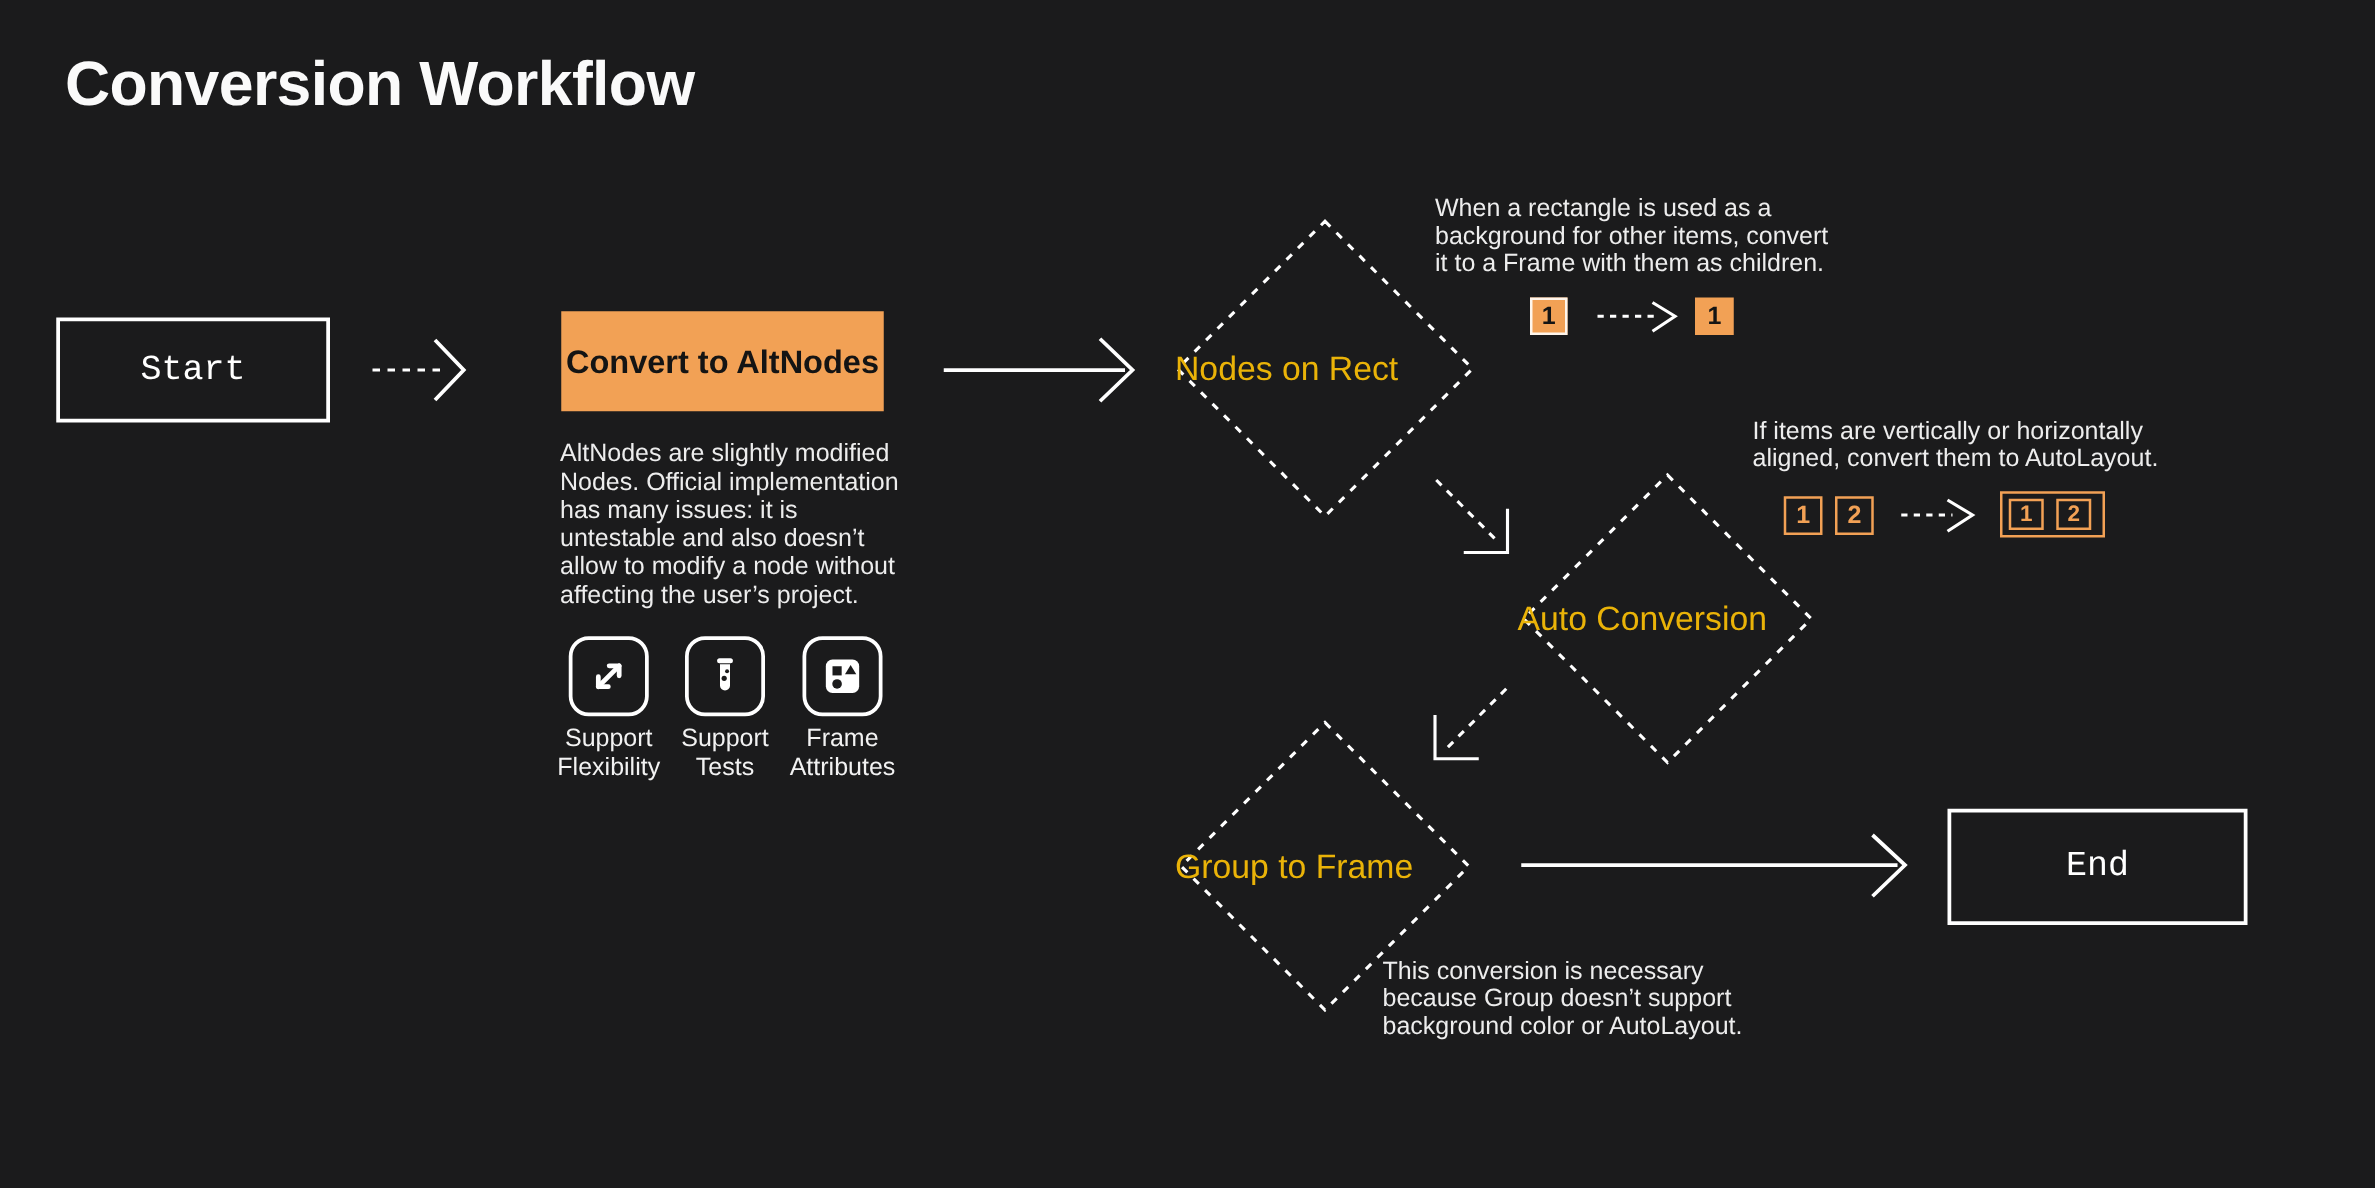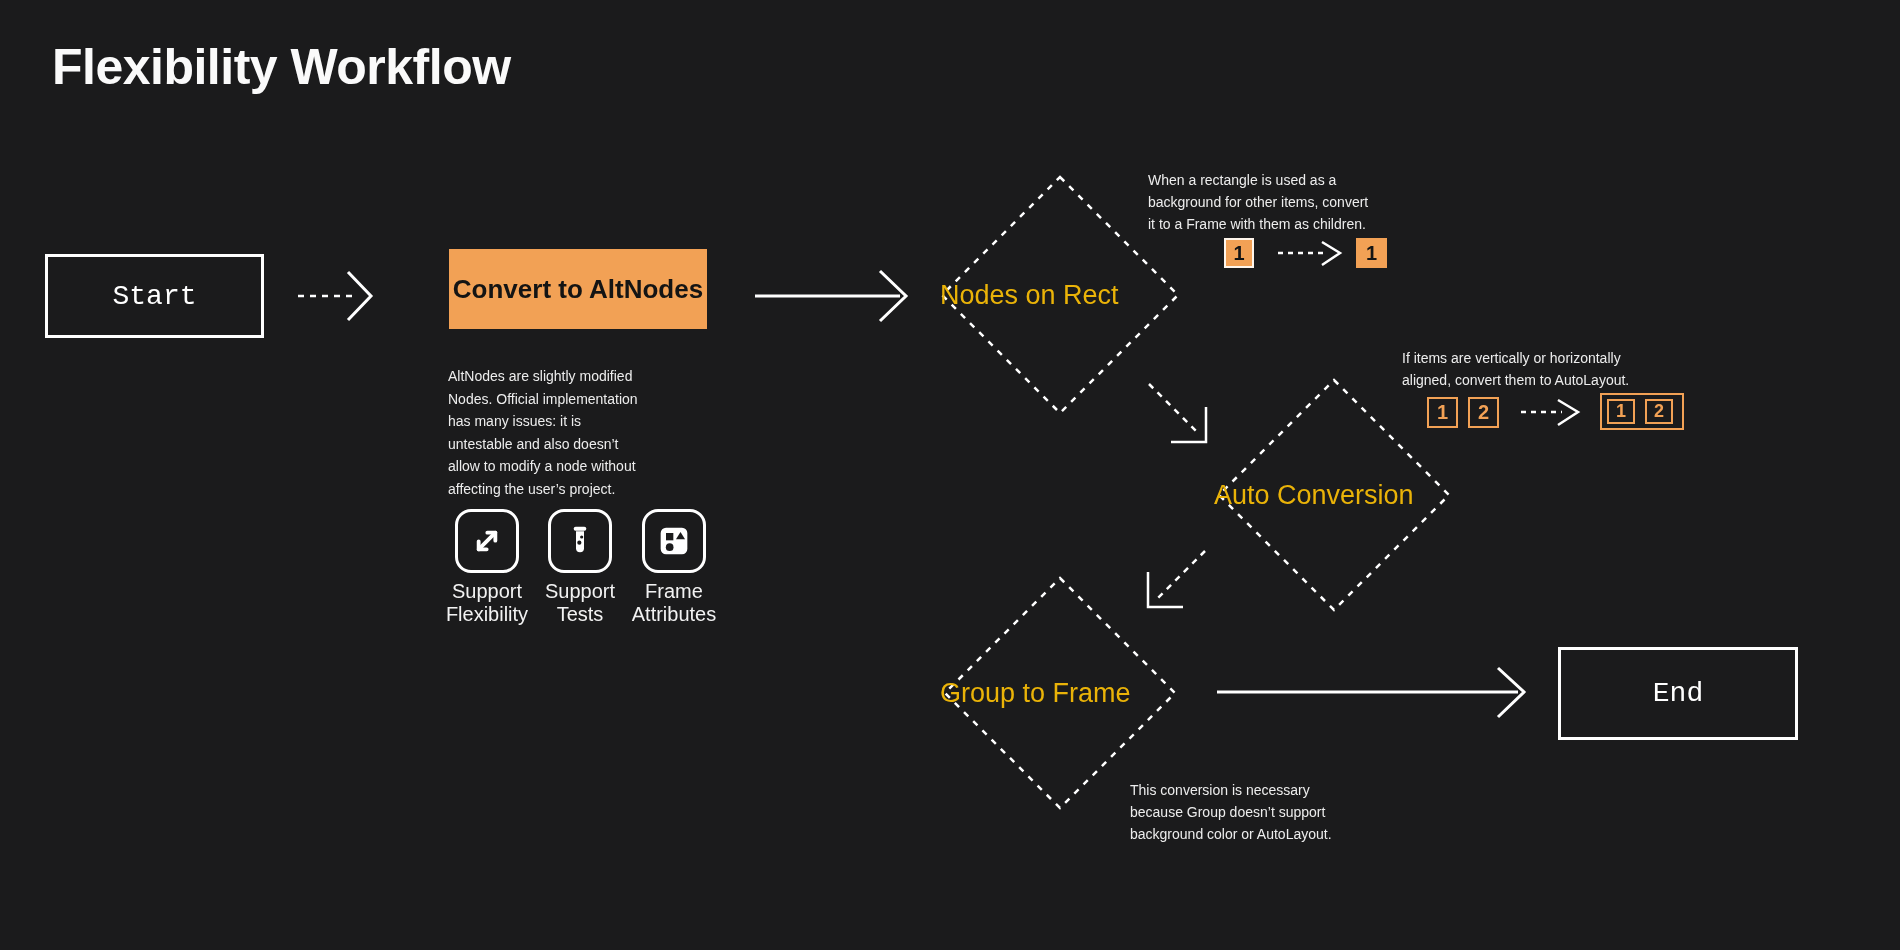--- a/index.html
+++ b/index.html
@@ -20,23 +20,22 @@
   }
   .action-node{
     position:absolute;display:flex;align-items:center;justify-content:center;
     font-size:26px;font-weight:600;color:#141414;box-sizing:border-box;
   }
   .diamond-label{
     position:absolute;width:240px;text-align:left;
     font-size:27px;color:#eab308;
   }
   .body-text{
-    position:absolute;font-size:14px;line-height:22.5px;color:#EDEDED;
+    position:absolute;font-size:20px;line-height:22.5px;color:#EDEDED;
     white-space:pre-line;
-    margin-top:13px;
   }
   .icon-box{
     position:absolute;width:64px;height:64px;box-sizing:border-box;
     border:3px solid #FFFFFF;border-radius:16px;
     display:flex;align-items:center;justify-content:center;
   }
   .icon-label{
     position:absolute;width:150px;text-align:center;
     font-size:20px;line-height:23px;color:#F2F2F2;white-space:pre-line;
   }
@@ -87,21 +86,21 @@
     <g>
       <line x1="1521" y1="412" x2="1562" y2="412" stroke="#FFFFFF" stroke-width="2.5" stroke-dasharray="5 5"></line>
       <polyline points="1558,400 1578,412 1558,425" fill="none" stroke="#FFFFFF" stroke-width="2.5"></polyline>
     </g>
 
     <path d="M1060,177 L1178,295 L1060,413 L942,295 Z" fill="none" stroke="#FFFFFF" stroke-width="2.5" stroke-dasharray="6 7"></path>
     <path d="M1334,380 L1449,495 L1334,610 L1219,495 Z" fill="none" stroke="#FFFFFF" stroke-width="2.5" stroke-dasharray="6 7"></path>
     <path d="M1060,578 L1175,693 L1060,808 L945,693 Z" fill="none" stroke="#FFFFFF" stroke-width="2.5" stroke-dasharray="6 7"></path>
   </svg>
 
-  <div class="page-title">Flexibility Workflow</div>
+  <div class="page-title">Conversion Workflow</div>
 
   <div class="rect-node" style="left:45px;top:254px;width:219px;height:84px;">
     <span>Start</span>
   </div>
 
   <div class="action-node" style="left:449px;top:249px;width:258px;height:80px;background:#F2A155;">
     <span>Convert to AltNodes</span>
   </div>
 
   <div class="body-text" style="left:448px;top:352px;width:290px;">AltNodes are slightly modified
@@ -155,21 +154,21 @@
   <div class="mini-box" style="left:1356px;top:238px;width:31px;height:30px;background:#F2A155;color:#141414;">1</div>
 
   <div class="body-text" style="left:1402px;top:334px;width:400px;line-height:22px;">If items are vertically or horizontally
 aligned, convert them to AutoLayout.</div>
   <div class="mini-box" style="left:1427px;top:397px;width:31px;height:31px;border:2.5px solid #F2A155;color:#F2A155;">1</div>
   <div class="mini-box" style="left:1468px;top:397px;width:31px;height:31px;border:2.5px solid #F2A155;color:#F2A155;">2</div>
   <div class="mini-box" style="left:1600px;top:393px;width:84px;height:37px;border:2.5px solid #F2A155;"></div>
   <div class="mini-box" style="left:1607px;top:399px;width:28px;height:25px;border:2.5px solid #F2A155;color:#F2A155;font-size:18px;">1</div>
   <div class="mini-box" style="left:1645px;top:399px;width:28px;height:25px;border:2.5px solid #F2A155;color:#F2A155;font-size:18px;">2</div>
 
-  <div class="body-text" style="left:1130px;top:766px;width:360px;line-height:22px;">This conversion is necessary
+  <div class="body-text" style="left:1106px;top:766px;width:360px;line-height:22px;">This conversion is necessary
 because Group doesn’t support
 background color or AutoLayout.</div>
 
   <div class="rect-node" style="left:1558px;top:647px;width:240px;height:93px;">
     <span>End</span>
   </div>
 
 </div>
 
 </body></html>

